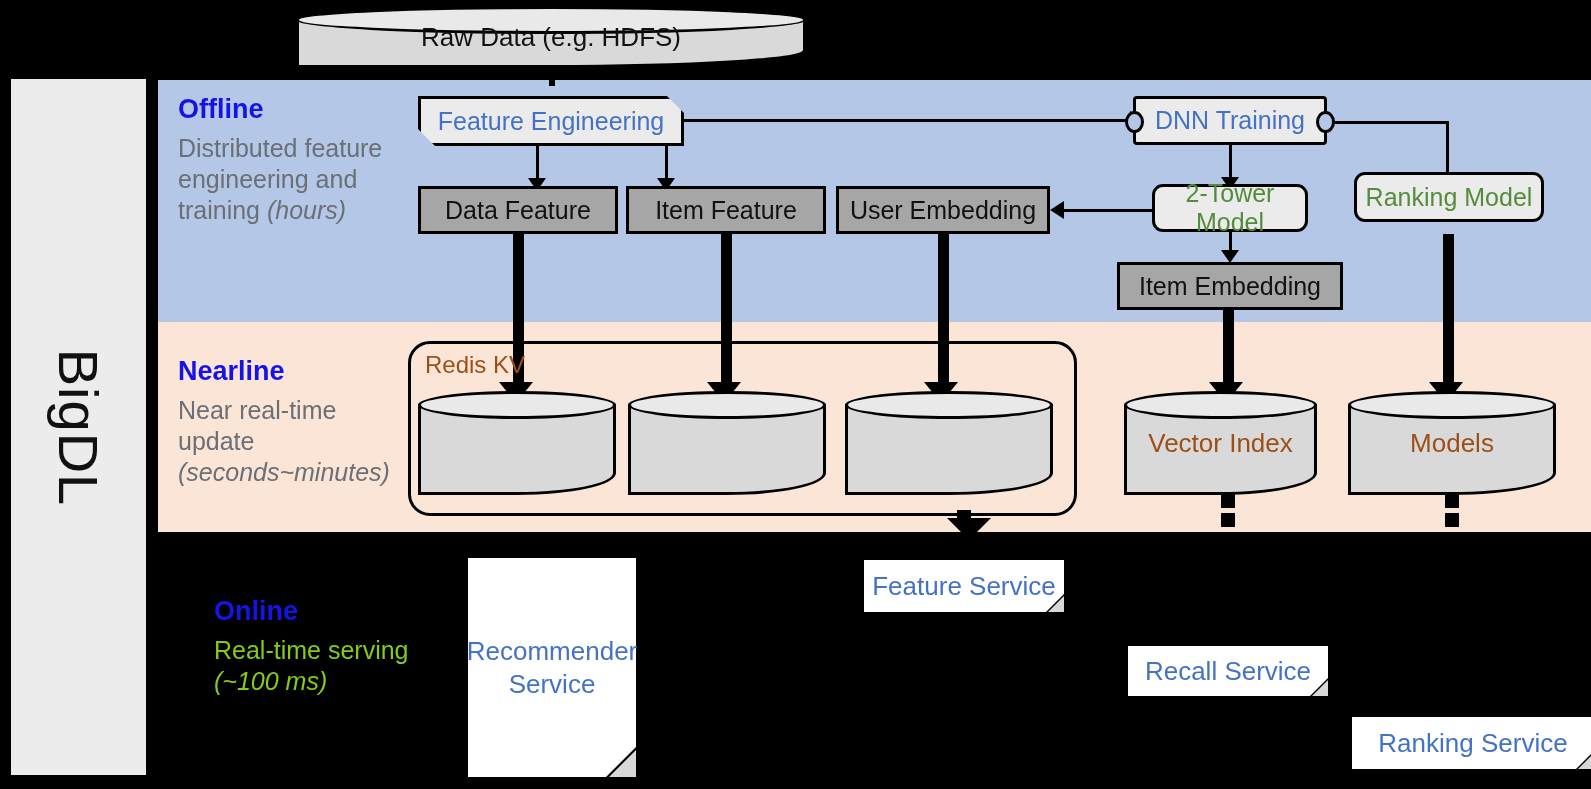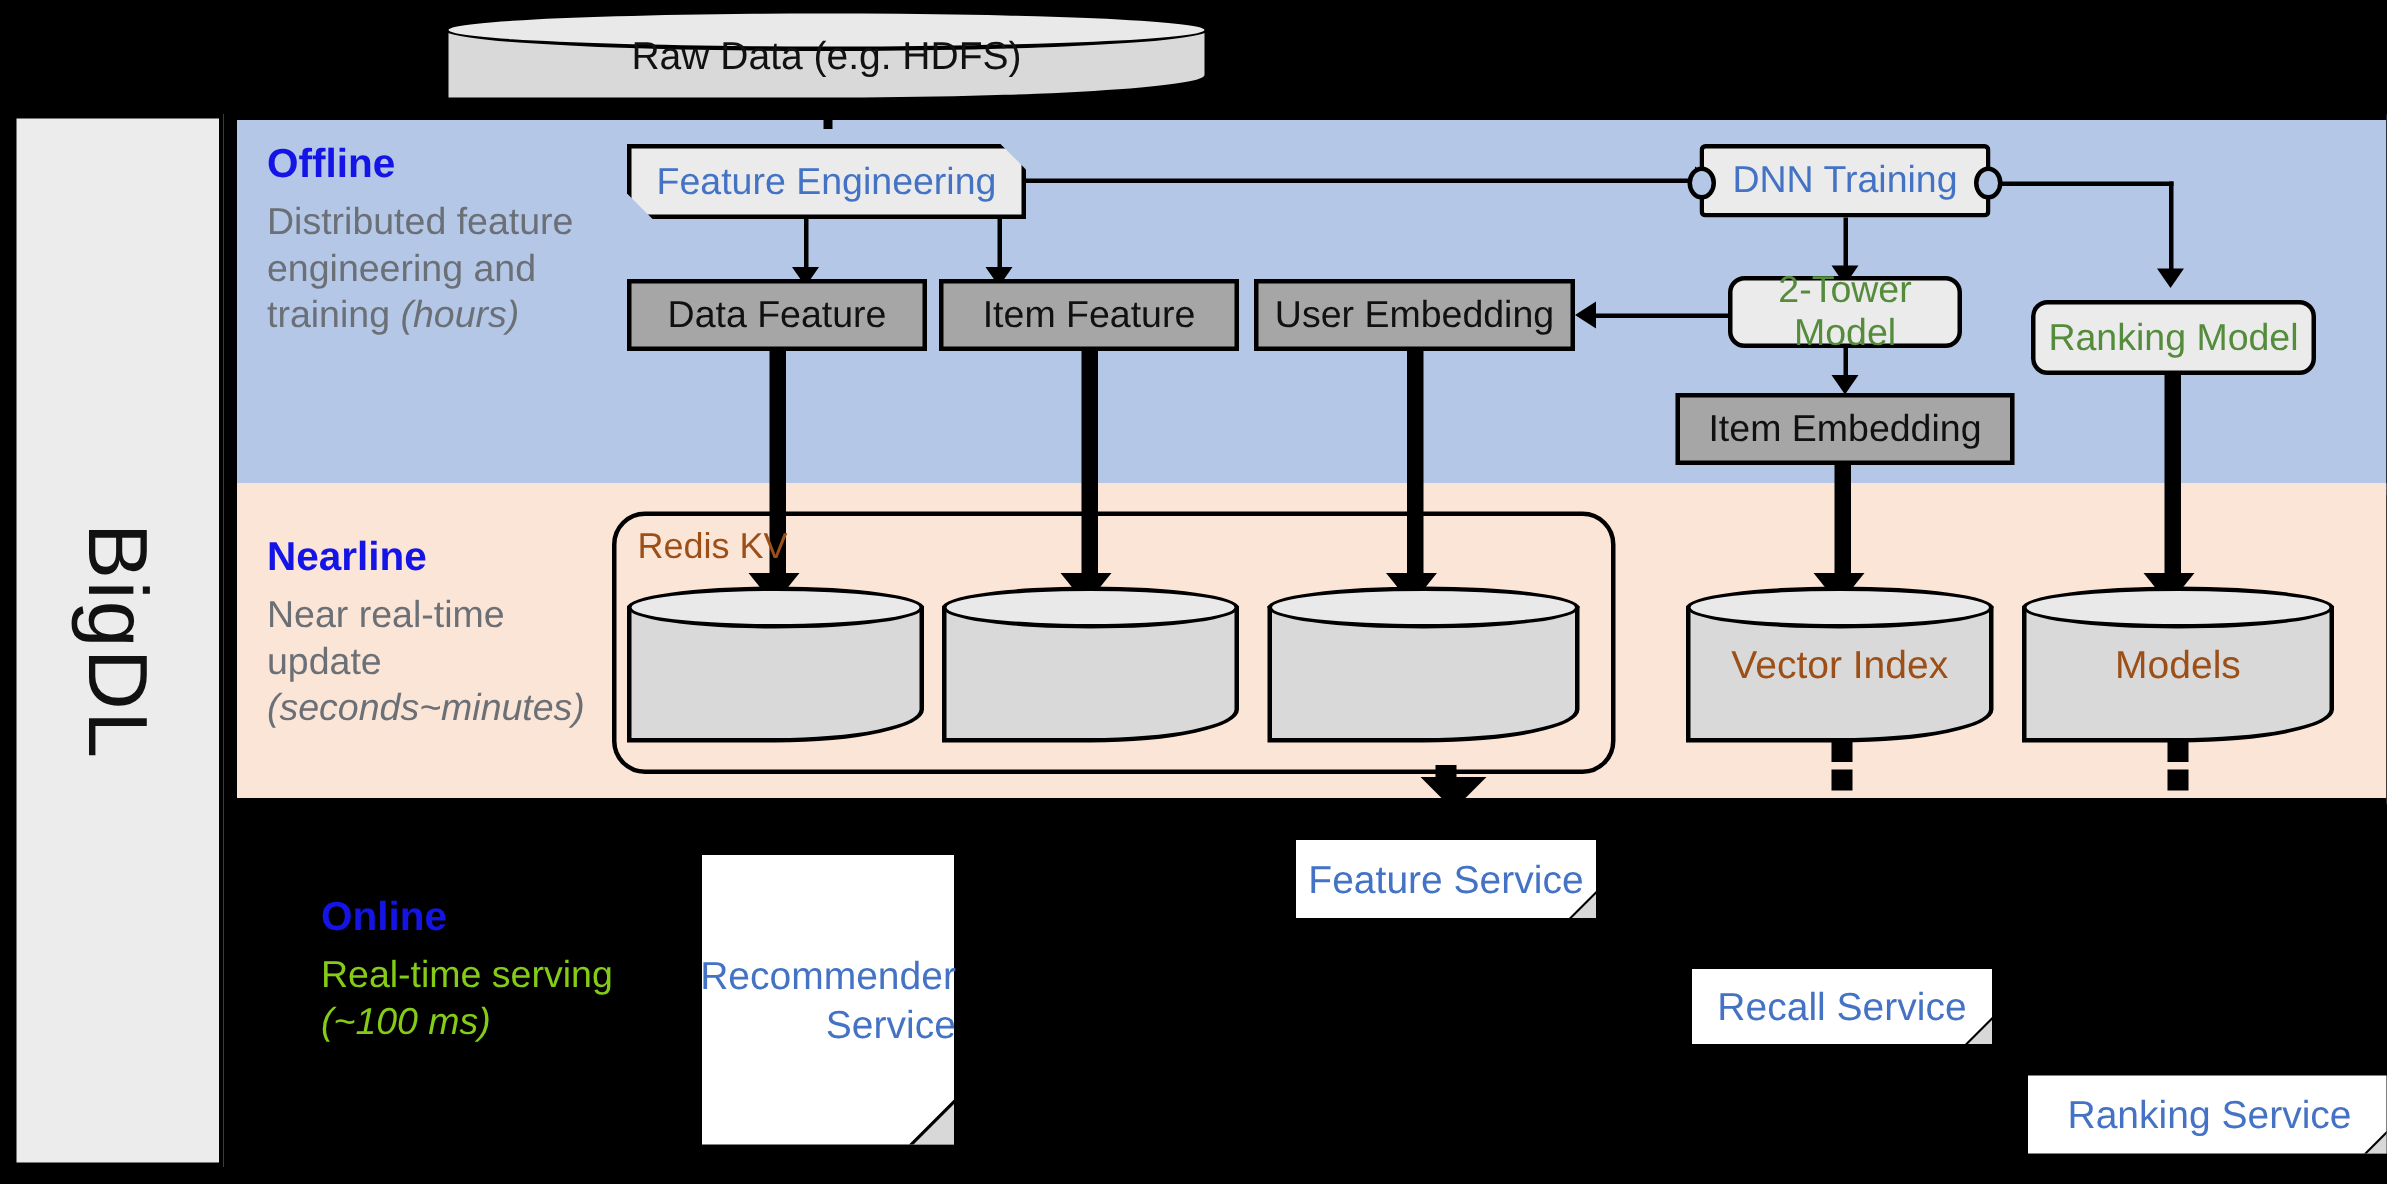--- a/index.html
+++ b/index.html
@@ -93,21 +93,21 @@
   .sq{position:absolute;background:#000;width:14px;height:14px;z-index:4;}
 
   
   .card{position:absolute;z-index:6;background:#fff;
         display:flex;align-items:center;justify-content:center;text-align:center;
         color:#4472c4;font-size:26px;line-height:1.25;}
   .card .fold{position:absolute;right:0;bottom:0;width:0;height:0;
         border-left:18px solid transparent;border-bottom:18px solid #000;}
   .card .fold2{position:absolute;right:0;bottom:0;width:0;height:0;
         border-right:16px solid #d8d8d8;border-top:16px solid transparent;}
-  #card-recommender{left:468px;top:570px;width:168px;height:193px;text-align:right;}
+  #card-recommender{left:468px;top:558px;width:168px;height:219px;}
   #card-recommender .fold{border-left:30px solid transparent;border-bottom:30px solid #000;}
   #card-recommender .fold2{border-right:27px solid #d8d8d8;border-top:27px solid transparent;}
   #card-feature{left:864px;top:560px;width:200px;height:52px;}
   #card-recall{left:1128px;top:646px;width:200px;height:50px;}
   #card-ranking{left:1352px;top:717px;width:242px;height:52px;}
 </style>
 </head>
 <body>
 
 <div id="stage">
@@ -179,21 +179,21 @@
   <div class="node greybox" id="n-ue" style="left:836px;top:186px;width:214px;height:48px;">
     <span>User Embedding</span>
   </div>
 
   <div class="ln thin-h" style="left:1064px;top:209px;width:88px;"></div>
   <div class="arrow-lf" style="left:1050px;top:201px;"></div>
 
   <div class="node procbox rounded" id="n-2t" style="left:1152px;top:184px;width:156px;height:48px;">
     <span class="green-t">2-Tower Model</span>
   </div>
-  <div class="node procbox rounded" id="n-rm" style="left:1354px;top:200px;width:190px;height:50px;">
+  <div class="node procbox rounded" id="n-rm" style="left:1354px;top:172px;width:190px;height:50px;">
     <span class="green-t">Ranking Model</span>
   </div>
 
   <div class="ln thin-v" style="left:1229px;top:232px;height:22px;"></div>
   <div class="arrow-dn" style="left:1221px;top:250px;"></div>
 
   <div class="node greybox" id="n-ie" style="left:1117px;top:262px;width:226px;height:48px;">
     <span>Item Embedding</span>
   </div>
 
@@ -224,21 +224,21 @@
     <div class="body"></div>
     <div class="top"></div>
     <div class="txt"></div>
   </div>
   <div class="cyl" style="left:845px;top:391px;width:208px;height:104px;">
     <div class="body"></div>
     <div class="top"></div>
     <div class="txt"></div>
   </div>
 
-  <div class="cyl" style="left:1124px;top:391px;width:193px;height:104px;padding-left:12px;">
+  <div class="cyl" style="left:1124px;top:391px;width:193px;height:104px;">
     <div class="body"></div>
     <div class="top"></div>
     <div class="txt">Vector Index</div>
   </div>
   <div class="cyl" style="left:1348px;top:391px;width:208px;height:104px;">
     <div class="body"></div>
     <div class="top"></div>
     <div class="txt">Models</div>
   </div>
 

